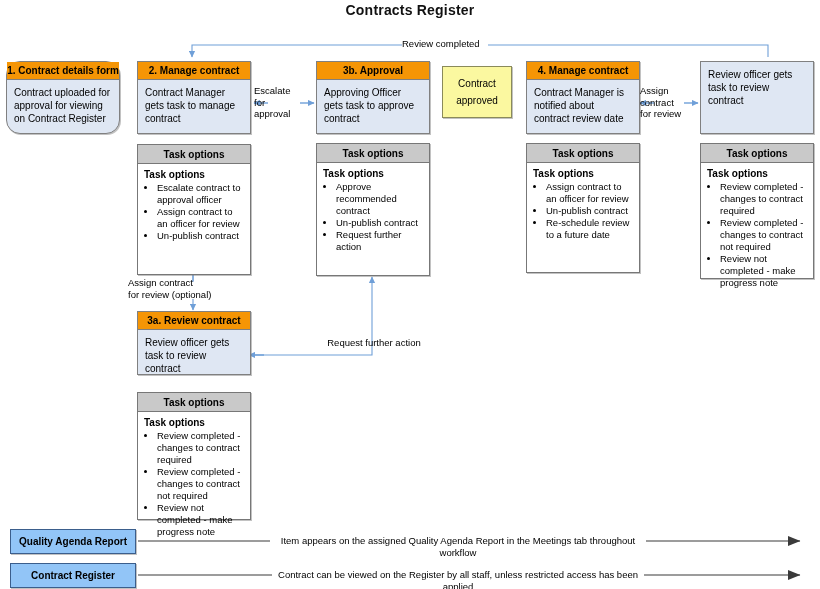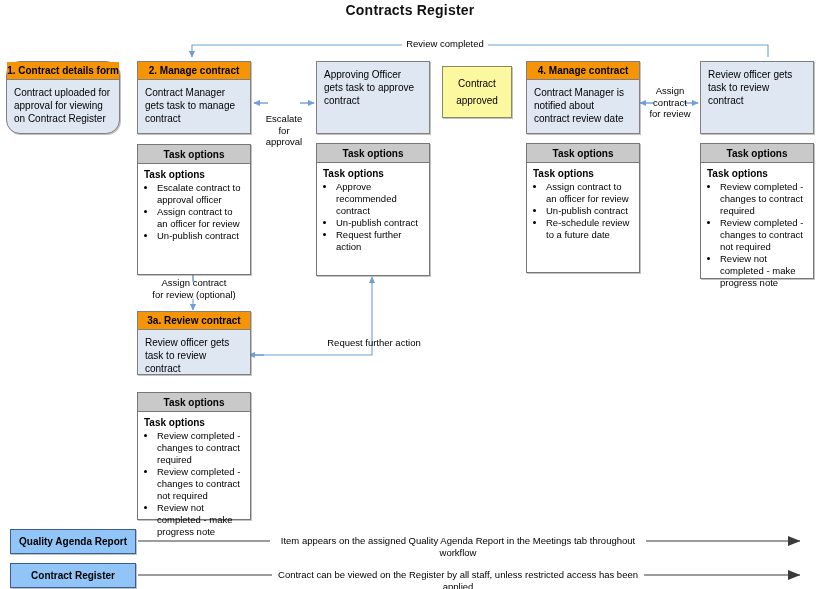--- a/index.html
+++ b/index.html
@@ -90,21 +90,21 @@
     box-sizing:border-box;
     display:flex;align-items:center;justify-content:center;
     font-size:10px;font-weight:bold;
     box-shadow:1px 1px 0 rgba(120,120,120,.45);
   }
 
   
   .clabel{
     position:absolute;
     font-size:9.5px;line-height:11.5px;
-    text-align:center;
+    text-align:left;
     color:#000;
     background:#fff;
     white-space:pre-line;
   }
   .clabel.nb{background:transparent;}
 
   svg.wires{position:absolute;left:0;top:0;width:820px;height:589px;pointer-events:none;}
 </style>
 </head>
 <body>
@@ -146,20 +146,21 @@
     <div class="hdr">1. Contract details form</div>
     <div class="body">Contract uploaded for approval for viewing on Contract Register</div>
   </div>
 
   <div class="stage" style="left:137px;top:61px;width:114px;height:73px;">
     <div class="hdr">2. Manage contract</div>
     <div class="body">Contract Manager gets task to manage contract</div>
   </div>
 
   <div class="stage" style="left:316px;top:61px;width:114px;height:73px;">
+    <div class="hdr">3b. Approval</div>
     <div class="body">Approving Officer gets task to approve contract</div>
   </div>
 
   <div class="note" style="left:442px;top:66px;width:70px;height:52px;">
     <span>Contract approved</span>
   </div>
 
   <div class="stage" style="left:526px;top:61px;width:114px;height:73px;">
     <div class="hdr">4. Manage contract</div>
     <div class="body">Contract Manager is notified about contract review date</div>
@@ -229,21 +230,21 @@
       <ul>
         <li>Review completed - changes to contract required</li>
         <li>Review completed - changes to contract not required</li>
         <li>Review not completed - make progress note</li>
       </ul>
     </div>
   </div>
 
   <div class="clabel" style="left:402px;top:38px;width:86px;">Review completed</div>
 
-  <div class="clabel nb" style="left:254px;top:85px;width:60px;margin-top:28px;">Escalate
+  <div class="clabel nb" style="left:254px;top:85px;width:60px;">Escalate
 for
 approval</div>
 
   <div class="clabel nb" style="left:640px;top:85px;width:60px;">Assign
 contract
 for review</div>
 
   <div class="clabel nb" style="left:128px;top:277px;width:132px;">Assign contract
 for review (optional)</div>
 

